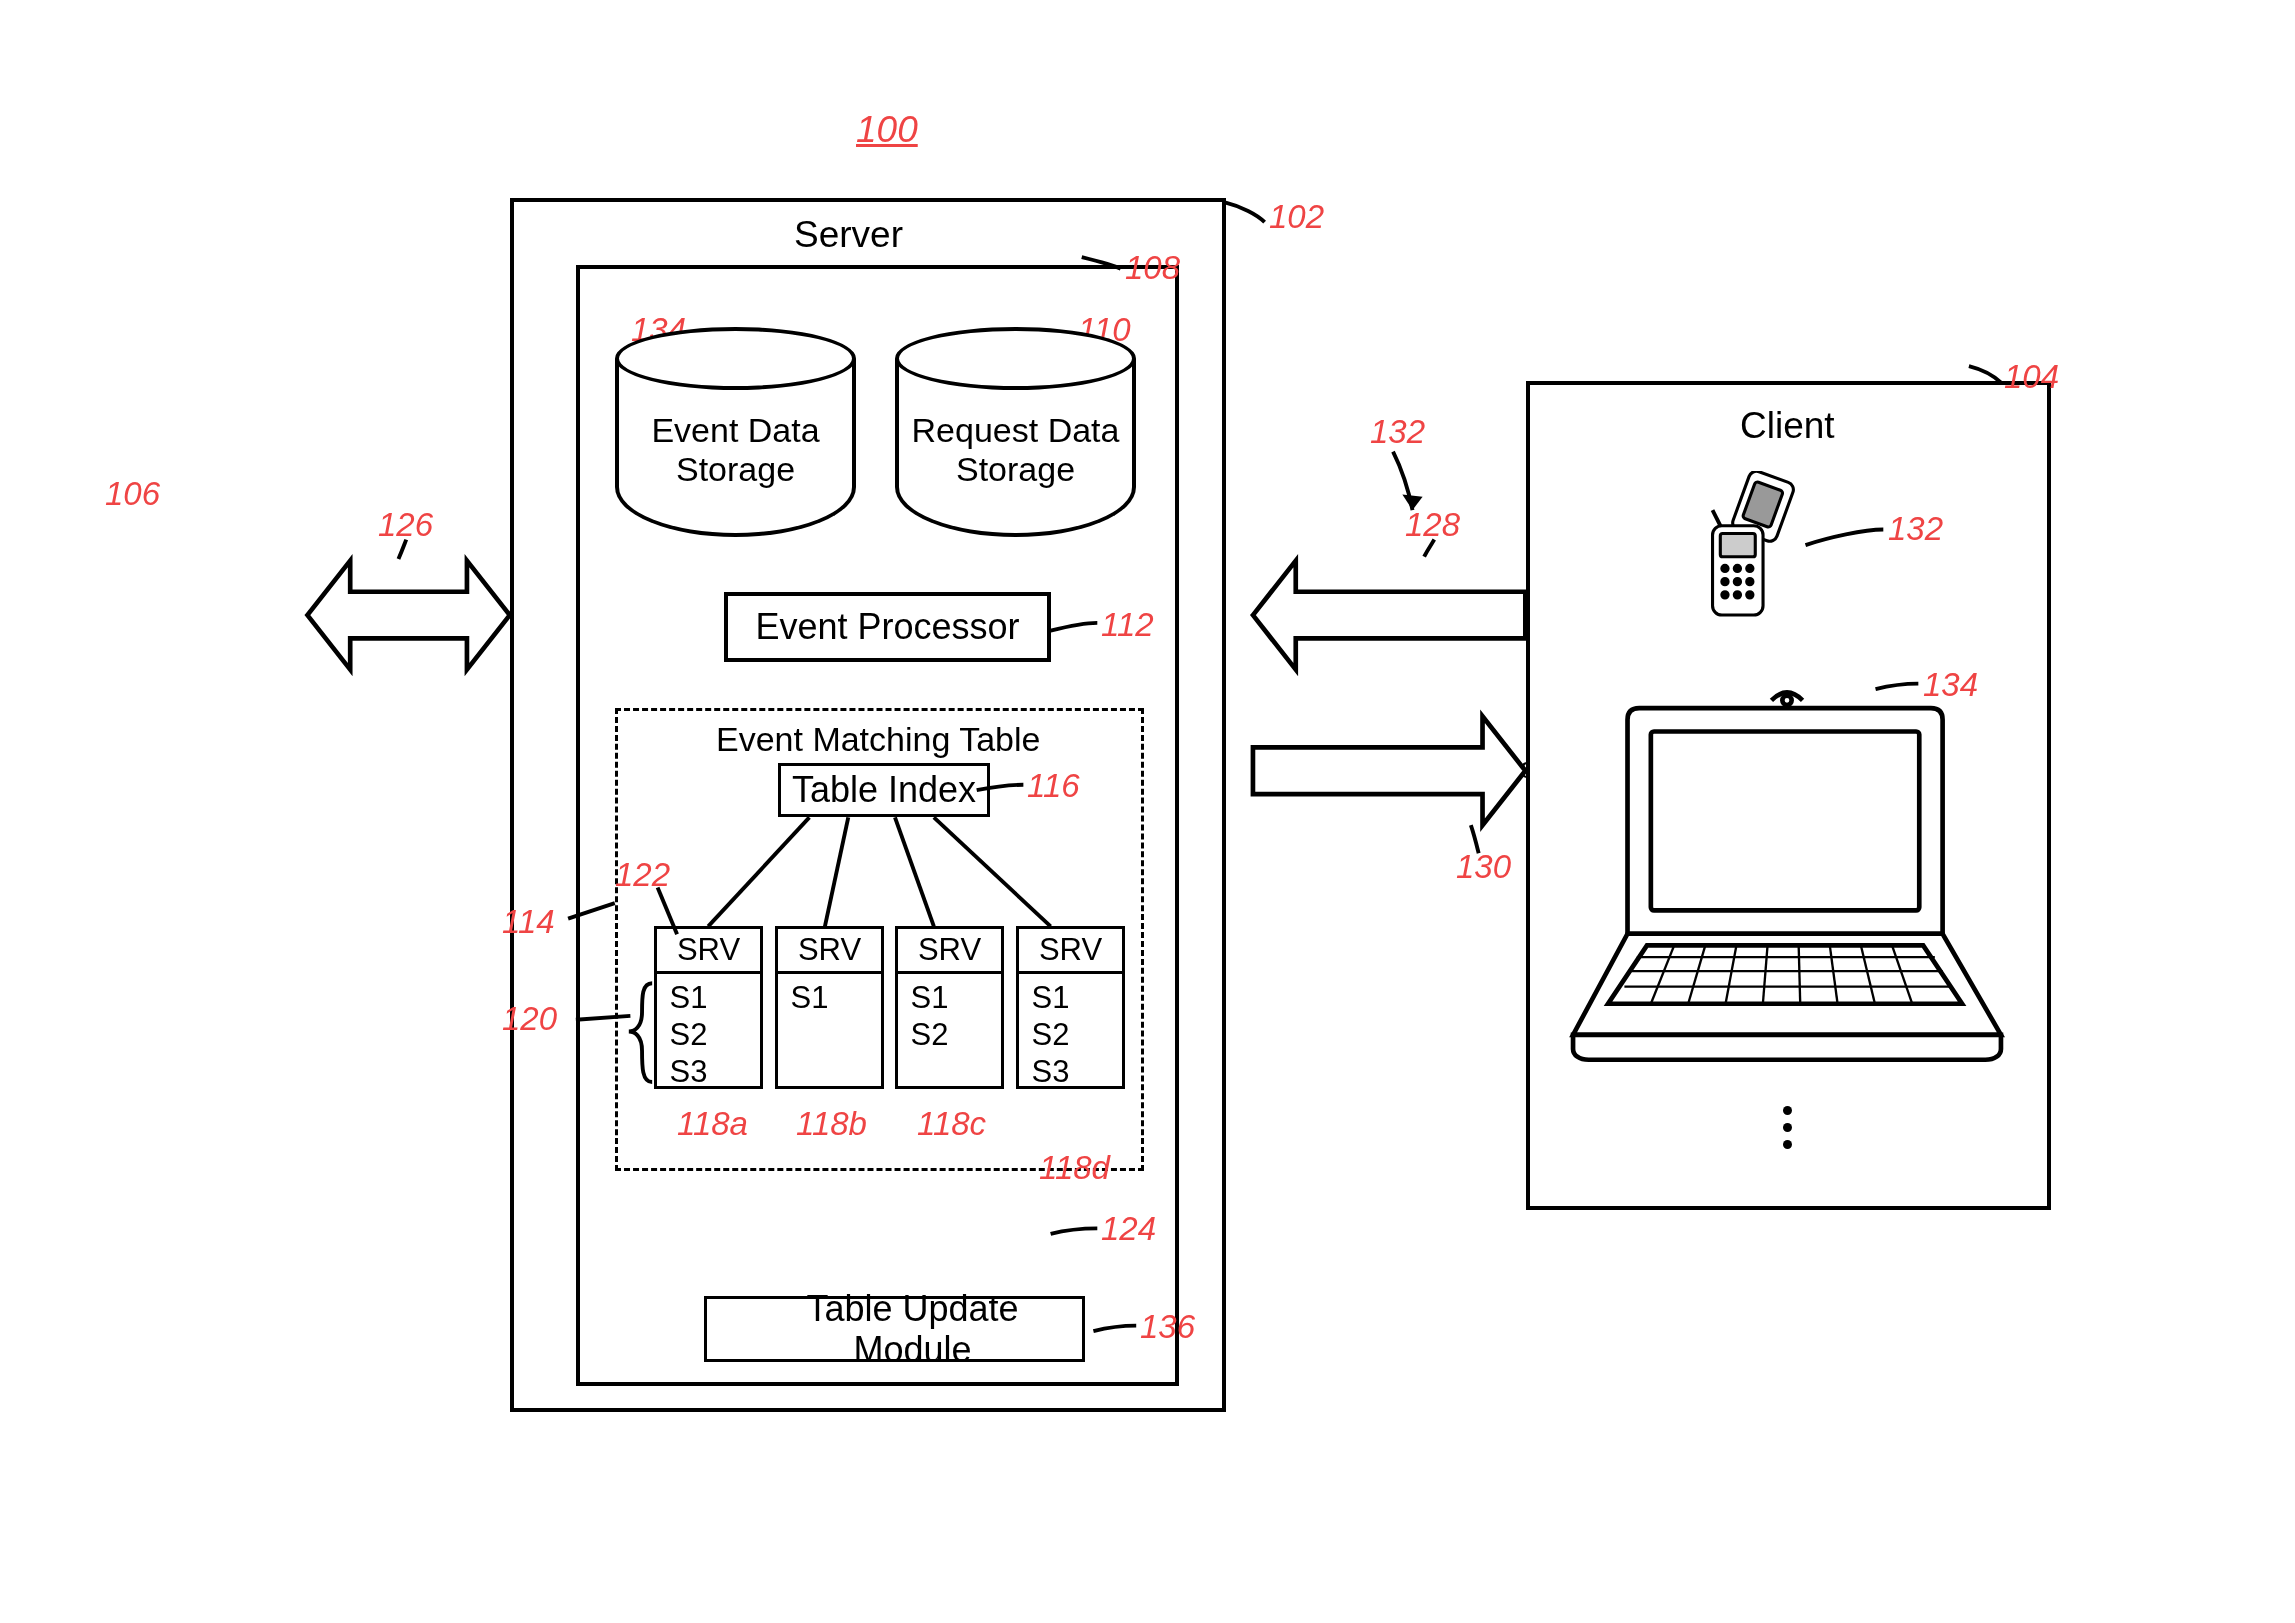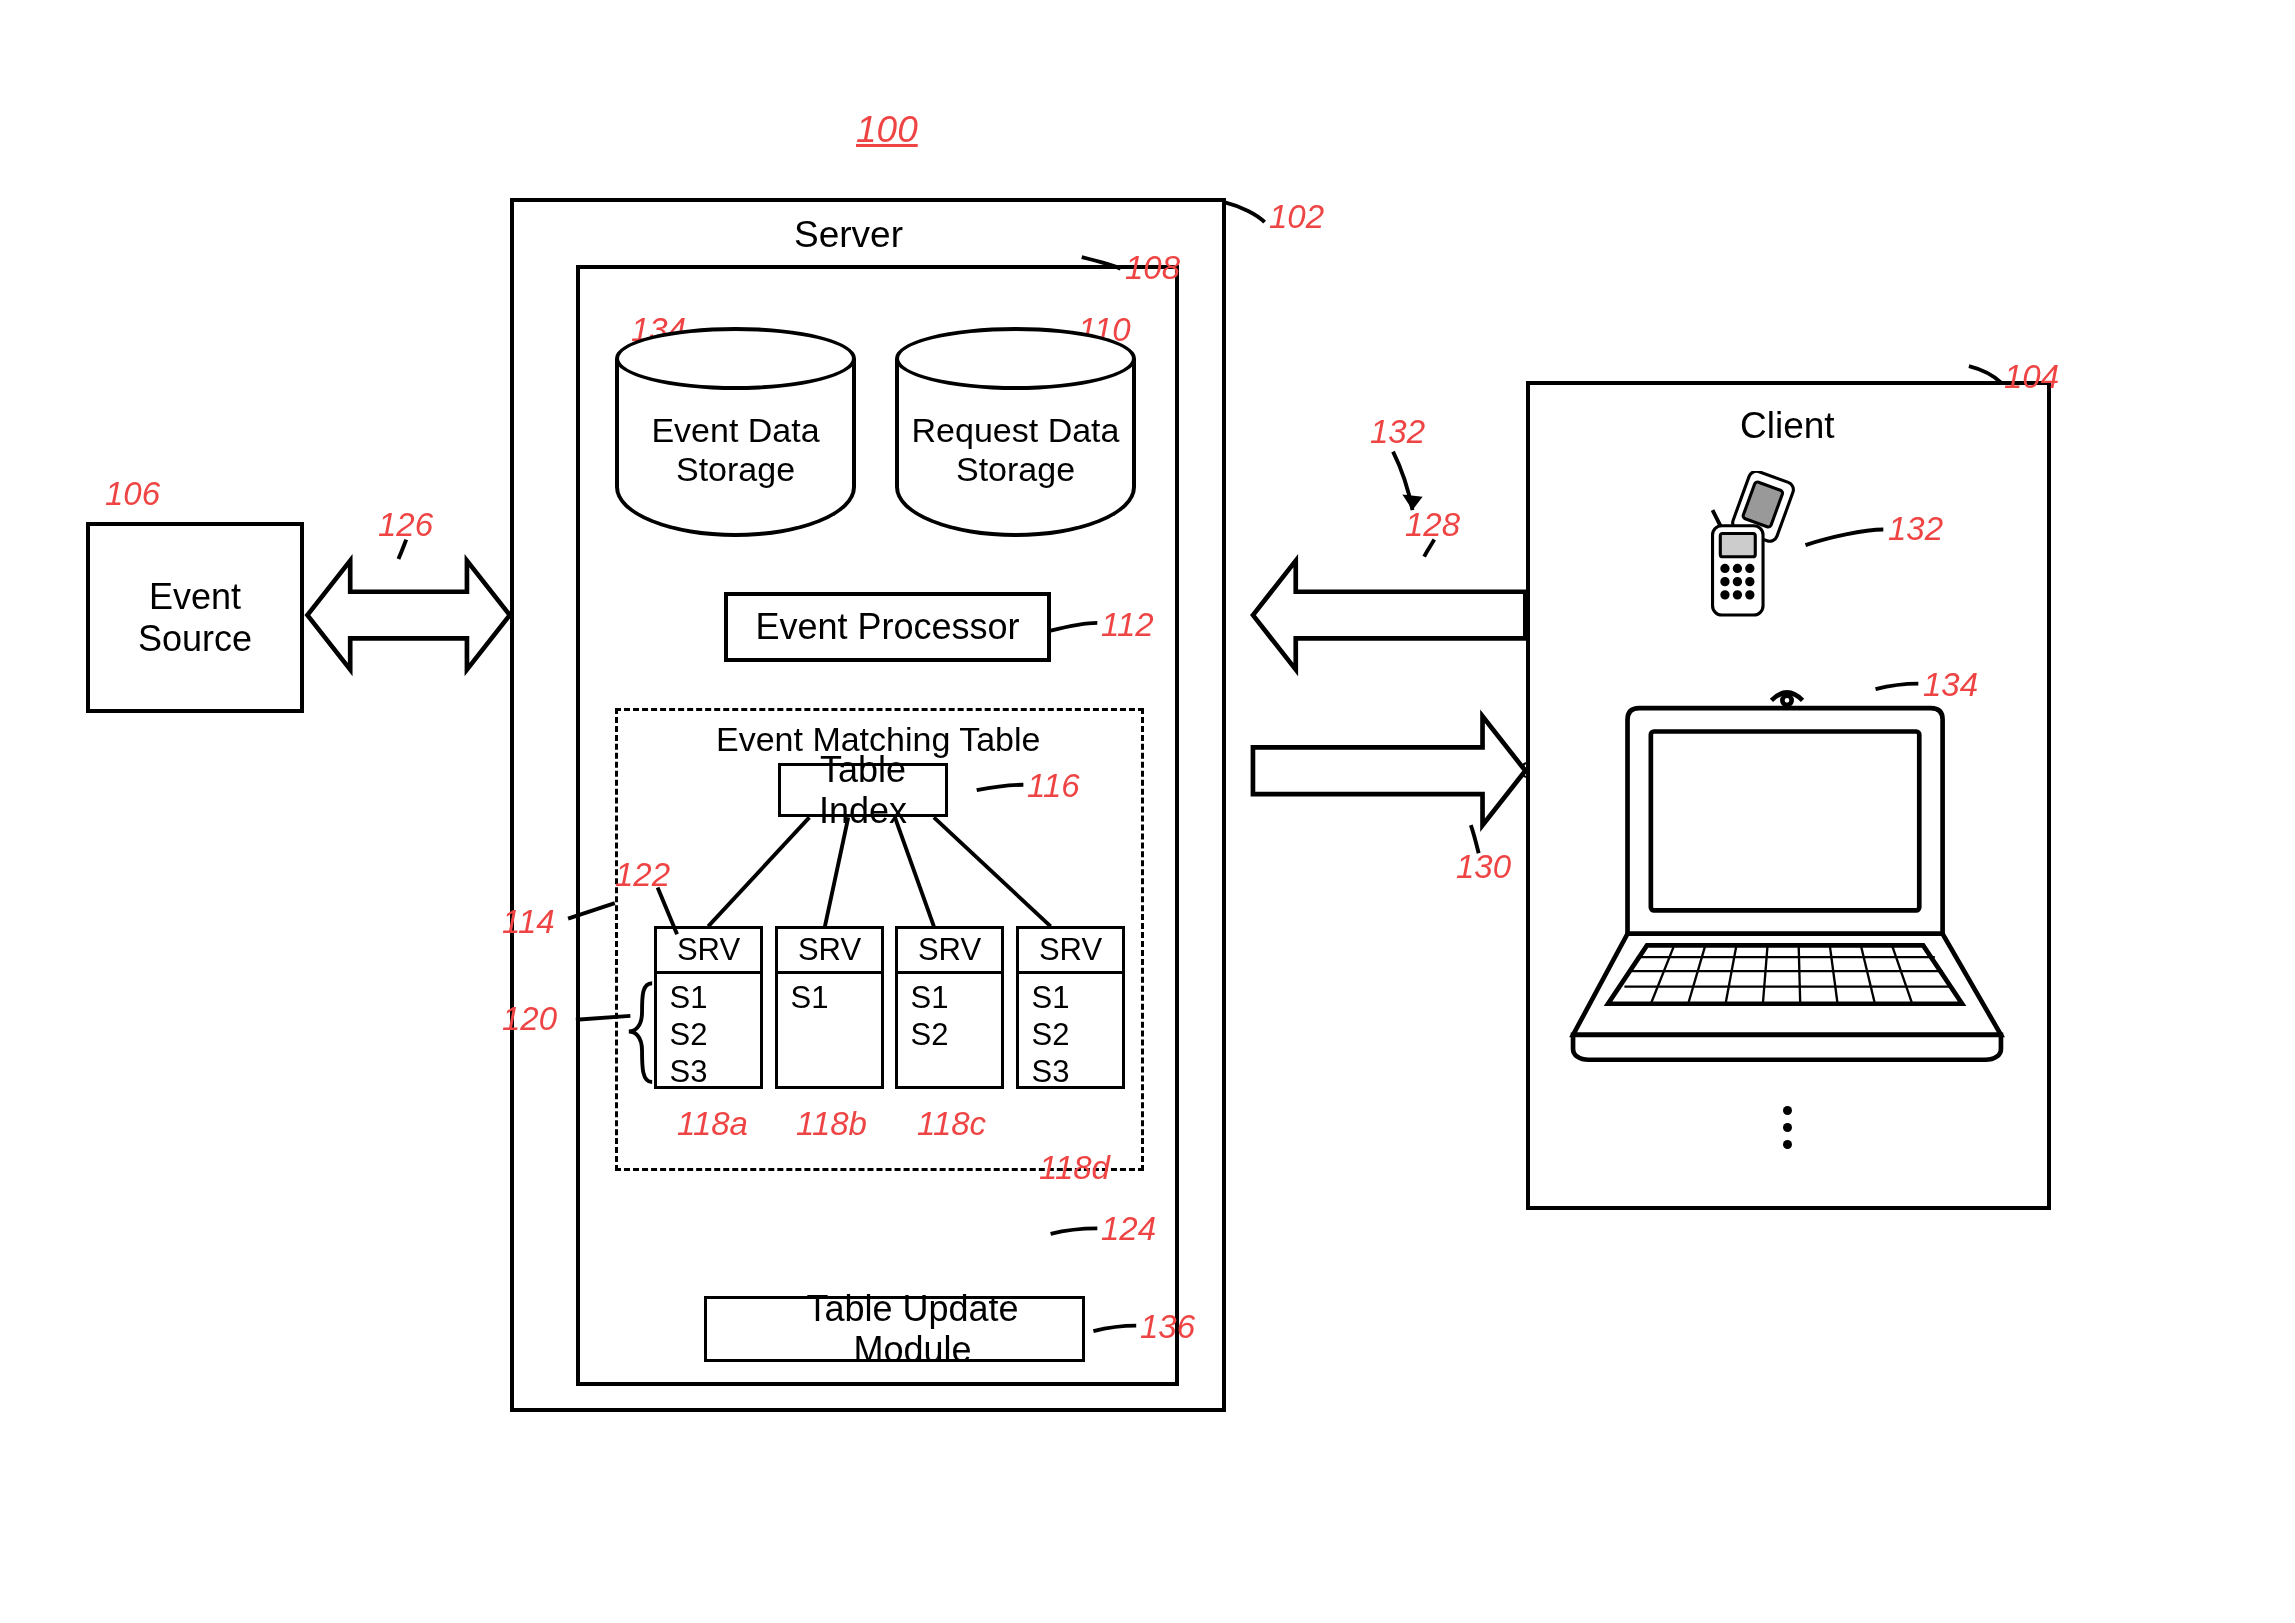--- a/index.html
+++ b/index.html
@@ -123,24 +123,20 @@
     margin: 7.8px auto;
   }
 </style>
 </head>
 <body>
 
 <div class="canvas">
 
   <div class="label" style="left:856px; top:109px; text-decoration:underline; font-style:italic; font-size:37px;">100</div>
 
-  <div class="box center-text" style="left:86px; top:522px; width:218px; height:191px; white-space:normal;">
-    <span style="white-space:pre-line;">Event
-Source</span>
-  </div>
   <div class="label" style="left:105px; top:475px;">106</div>
 
   <svg class="overlay" viewBox="0 0 2949 2086" width="2295" height="1624">
 
     <g>
       <path d="M 395 790 L 450 720 L 450 760 L 600 760 L 600 720 L 655 790 L 600 860 L 600 820 L 450 820 L 450 860 Z" fill="#fff" stroke="#000" stroke-width="6"></path>
     </g>
 
     <g>
       <path d="M 1610 790 L 1665 720 L 1665 760 L 1960 760 L 1960 820 L 1665 820 L 1665 860 Z" fill="#fff" stroke="#000" stroke-width="6"></path>
@@ -268,21 +264,21 @@
 
   <div class="box center-text" style="left:724px; top:592px; width:327px; height:70px;">
     <span>Event Processor</span>
   </div>
   <div class="label" style="left:1101px; top:606px;">112</div>
 
   <div class="box dashed" style="left:615px; top:708px; width:529px; height:463px; border-width:3.9px;"></div>
   <div class="plain" style="left:716px; top:720px; font-size:34px;">Event Matching Table</div>
   <div class="label" style="left:502px; top:903px;">114</div>
 
-  <div class="box center-text" style="left:778px; top:763px; width:170px; height:54px; border-width:3.9px;">
+  <div class="box center-text" style="left:778px; top:763px; width:212px; height:54px; border-width:3.9px;">
     <span>Table Index</span>
   </div>
   <div class="label" style="left:1027px; top:767px;">116</div>
 
   <div class="srv-block" style="left:654px; top:926px; width:109px; height:163px;">
     <div class="srv-head">SRV</div>
     <div class="srv-body">
       <div>S1</div>
       <div>S2</div>
       <div>S3</div>

